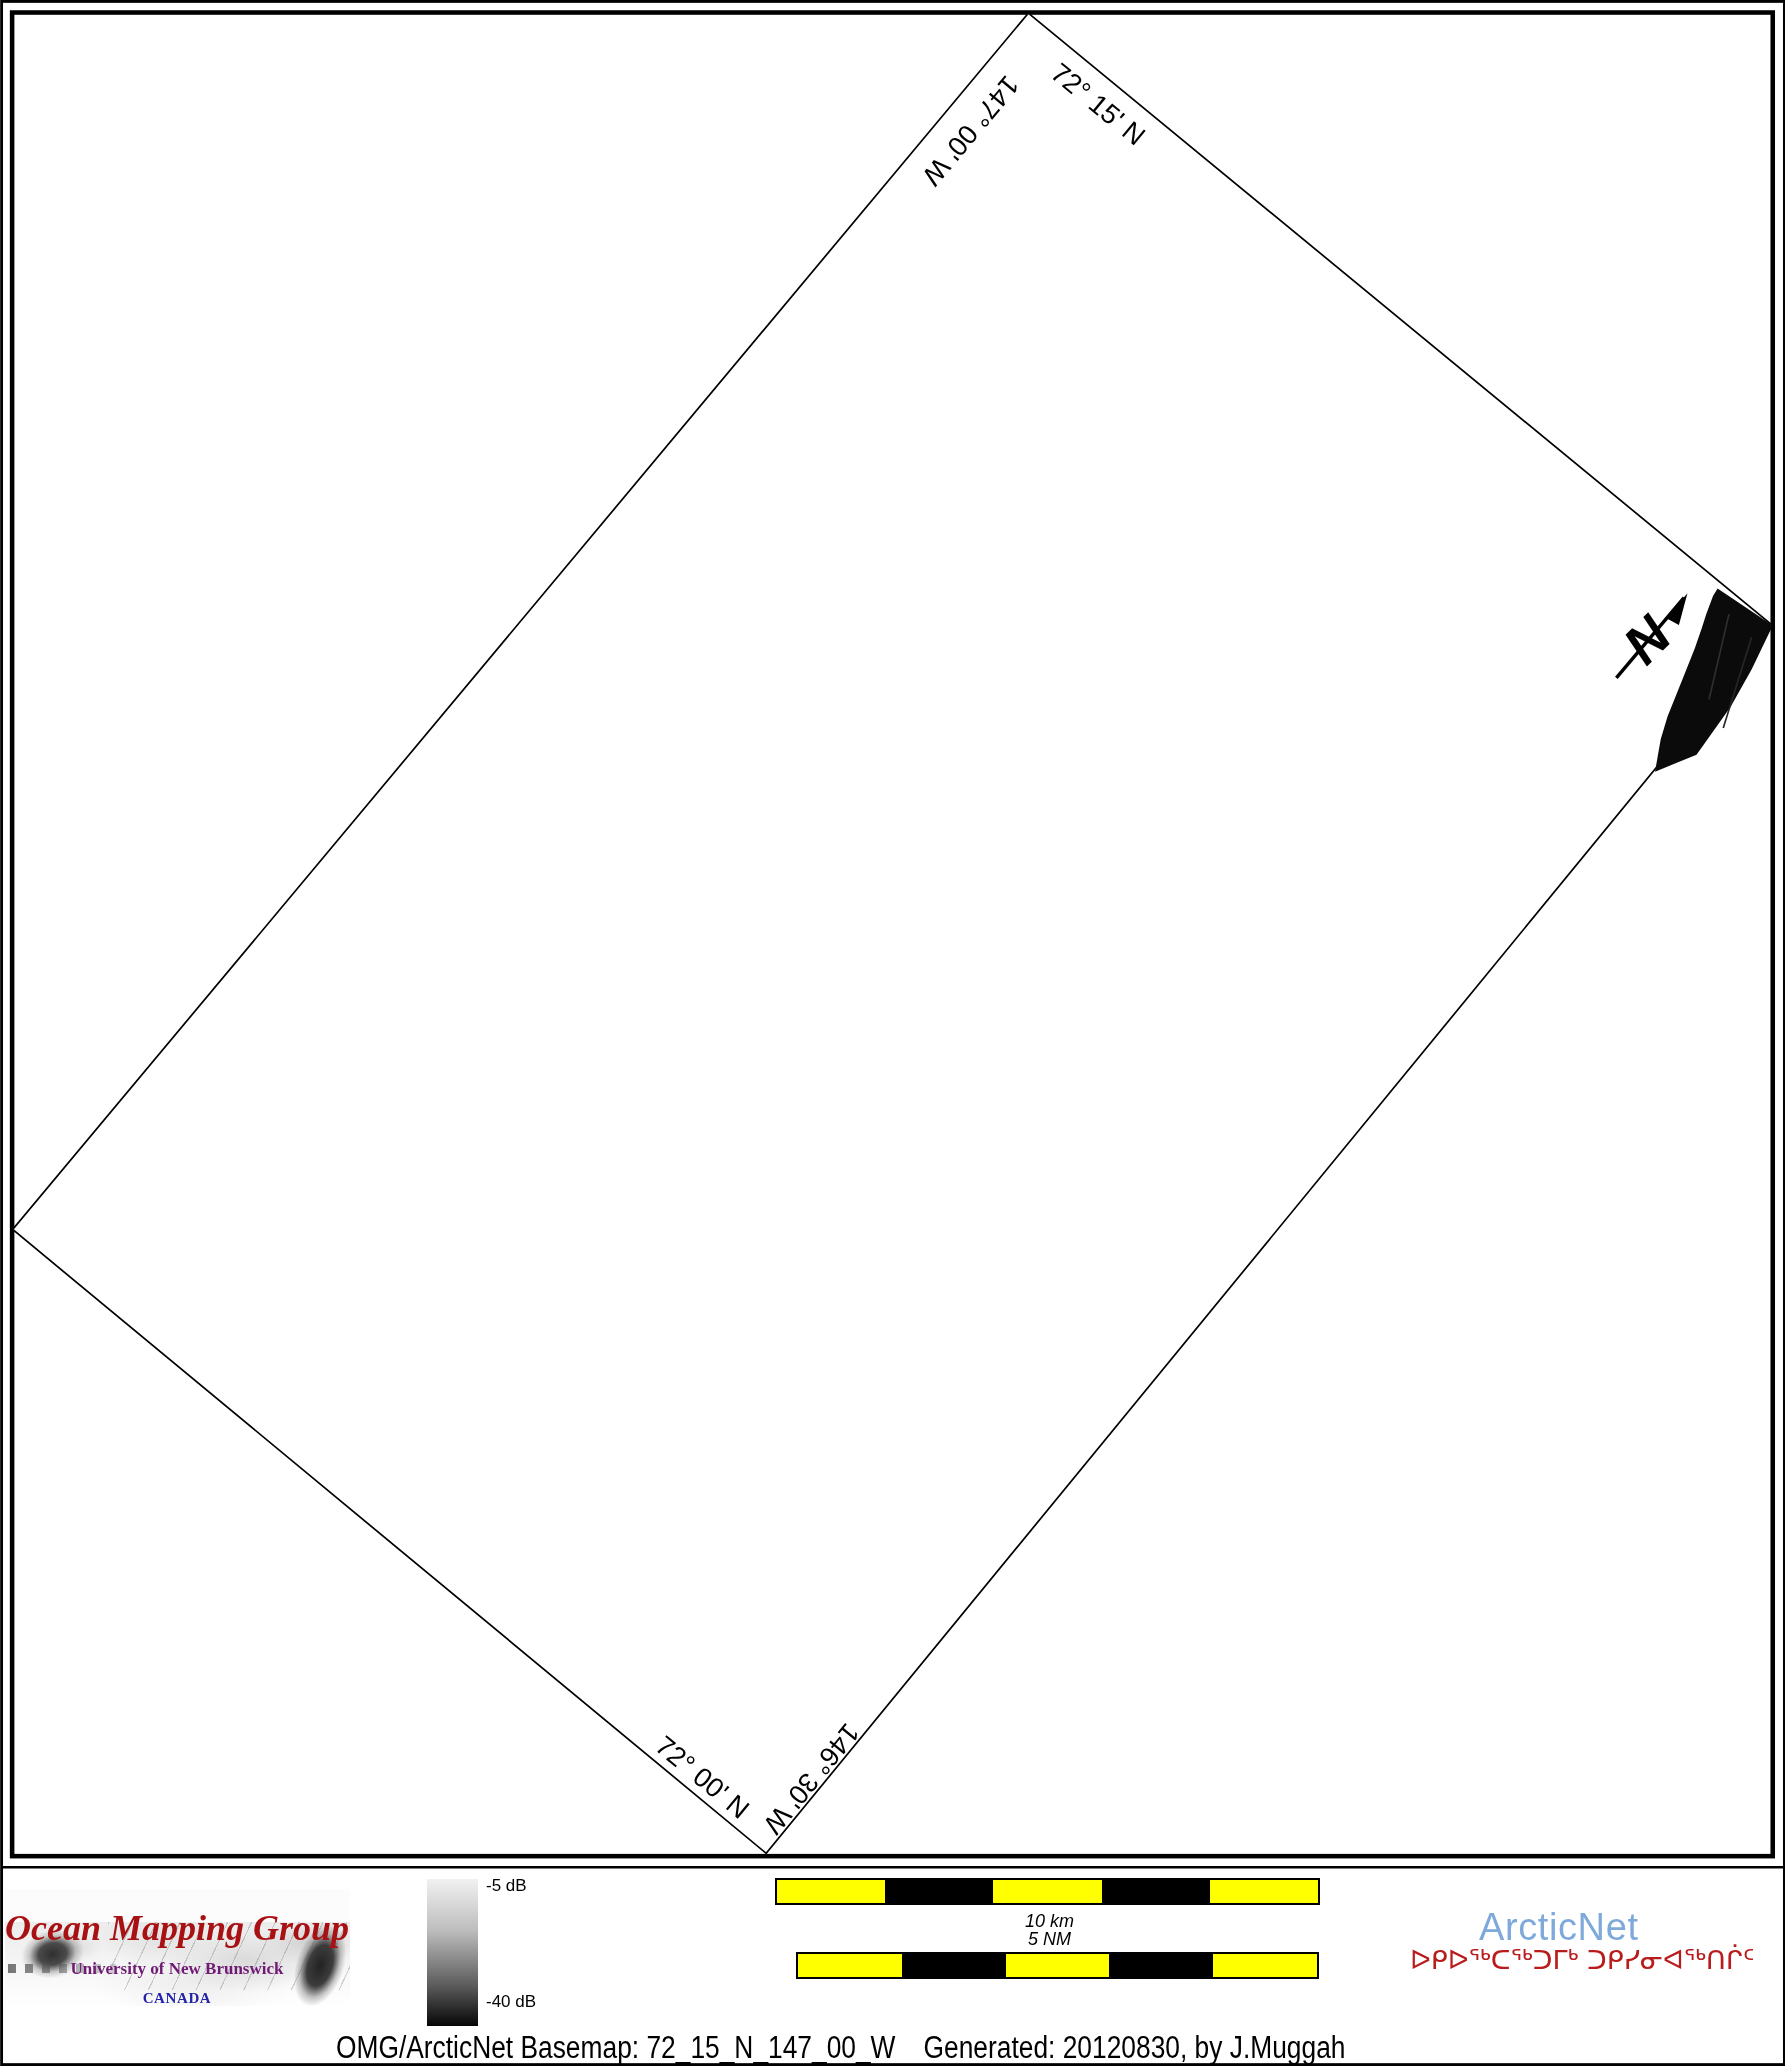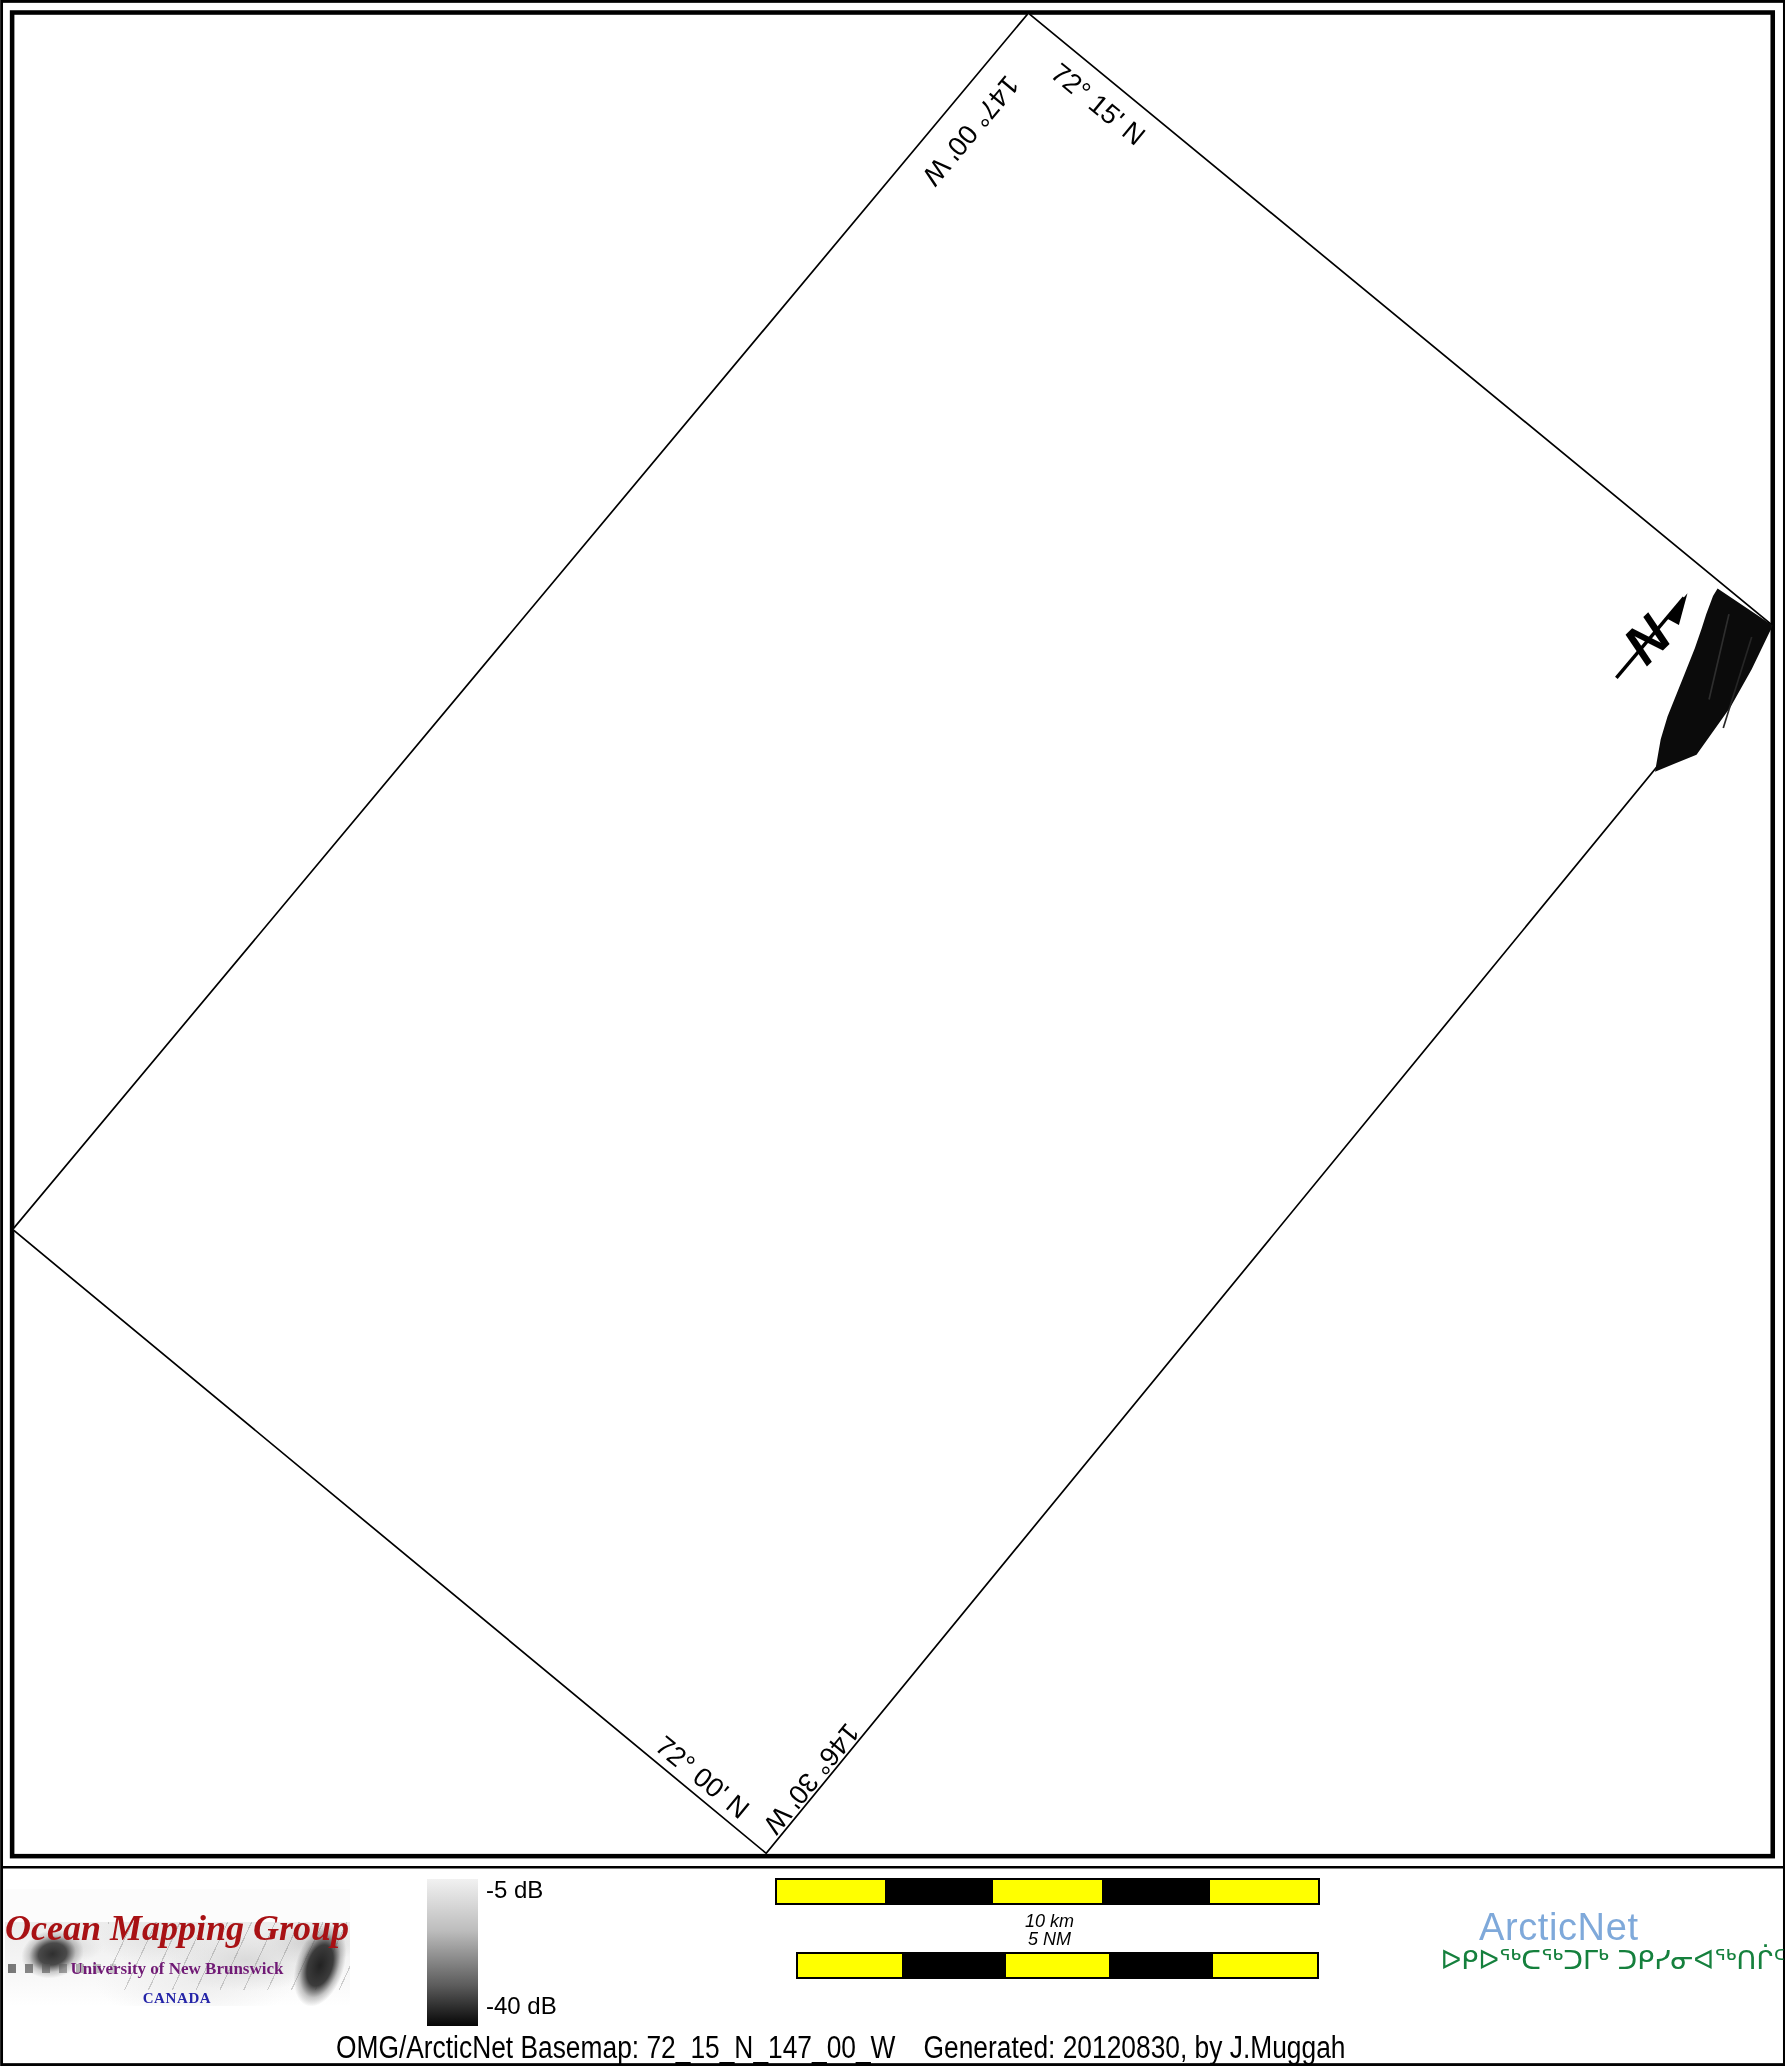--- a/index.html
+++ b/index.html
@@ -35,38 +35,38 @@
     transform:rotate(18deg);}
   .omg-title{position:relative;z-index:2;margin-top:18px;text-align:center;
     font-family:"Liberation Serif",serif;font-style:italic;font-weight:bold;font-size:36px;color:#a81114;}
   .omg-univ{position:absolute;z-index:2;left:0;right:0;top:70px;text-align:center;
     font-family:"Liberation Serif",serif;font-weight:bold;font-size:17px;color:#701a75;}
   .omg-canada{position:absolute;z-index:2;left:0;right:0;top:101px;text-align:center;
     font-family:"Liberation Serif",serif;font-weight:bold;font-size:15px;color:#2424a8;letter-spacing:0.6px;}
 
   .colorbar{position:absolute;left:427px;top:1879px;width:51px;height:147px;
     background:linear-gradient(180deg,#f1f1f1 0%,#bdbdbd 35%,#5d5d5d 72%,#060606 100%);}
-  .cb-label{position:absolute;font-size:24px;font-weight:normal;white-space:nowrap;}
+  .cb-label{position:absolute;font-size:17px;font-weight:normal;white-space:nowrap;}
   .cb-top{left:486px;top:1876px;}
   .cb-bottom{left:486px;top:1992px;}
 
   .scalebar{position:absolute;height:23px;border:2.3px solid #000;display:flex;}
   .scalebar .seg{flex:1 1 0;}
   .seg-y{background:#ffff00;}
   .seg-k{background:#000000;}
   .sb-km{left:775px;top:1878px;width:541px;}
   .sb-nm{left:796px;top:1952px;width:519px;}
   .sb-label{position:absolute;width:171px;text-align:center;font-size:18px;font-style:italic;}
   .sb-km-label{left:964px;top:1911px;}
   .sb-nm-label{left:964px;top:1929px;text-align:center;}
 
   .arcticnet-name{position:absolute;left:1479px;top:1906px;width:264px;text-align:left;
     font-size:38px;color:#7fa9da;letter-spacing:0.6px;}
-  .arcticnet-syll{position:absolute;left:1410px;top:1944px;width:375px;text-align:right;
-    font-family:"DejaVu Sans",sans-serif;font-size:27px;color:#15803d;}
+  .arcticnet-syll{position:absolute;left:1410px;top:1944px;width:375px;text-align:left;
+    font-family:"DejaVu Sans",sans-serif;font-size:27px;color:#b91c1c;}
 
   .caption{position:absolute;left:336px;top:2030px;font-size:31px;white-space:nowrap;
     transform:scaleX(.85);transform-origin:left top;}
   .caption .gap{display:inline-block;width:33px;}
 </style>
 </head>
 <body>
 
 <svg class="map-layer" viewBox="0 0 3140 3633">
 

